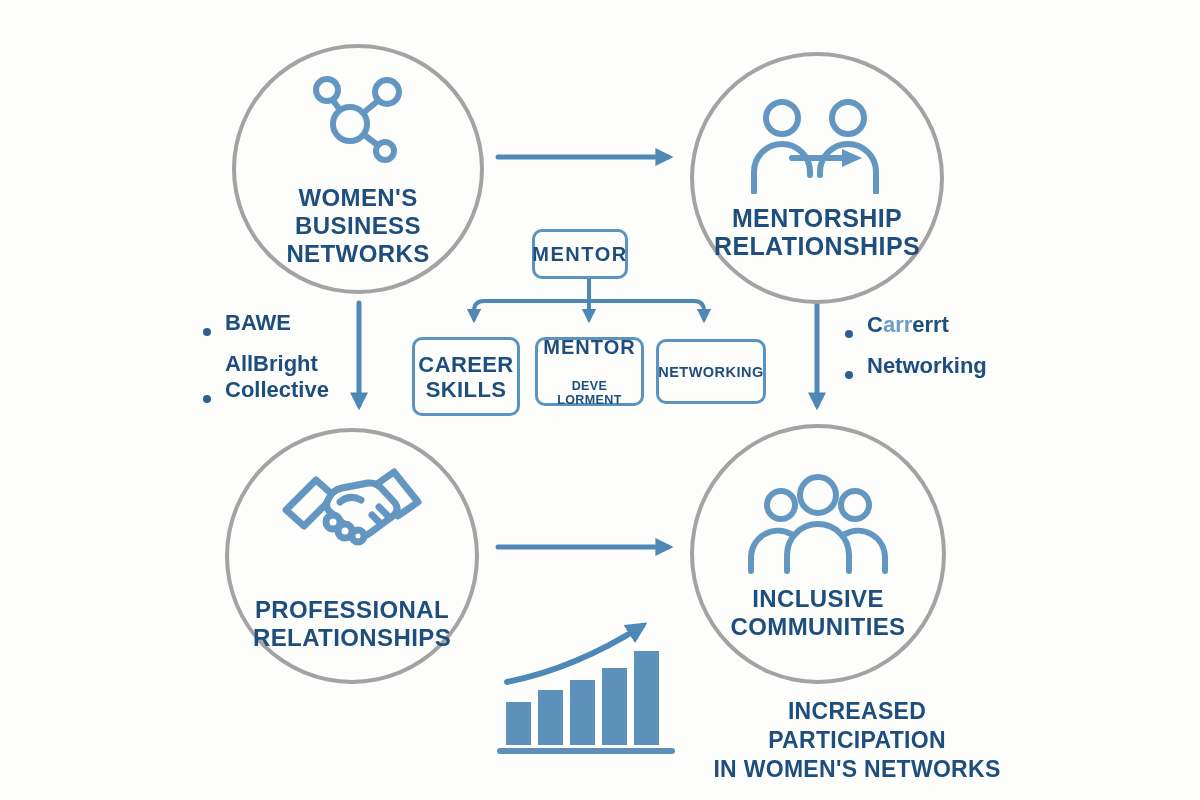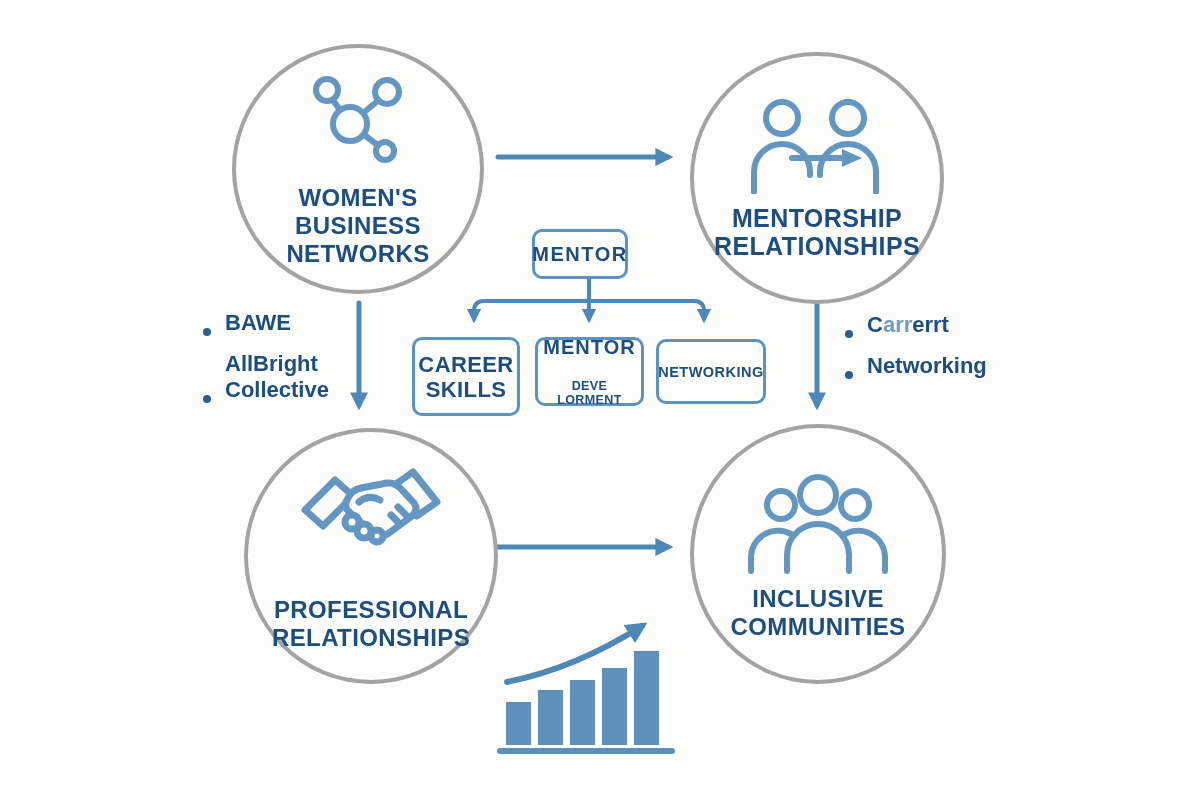--- a/index.html
+++ b/index.html
@@ -13,21 +13,21 @@
   
   .circle{
     position:absolute;border:4px solid #a3a3a3;border-radius:50%;background:#fdfdfb;
     display:flex;flex-direction:column;align-items:center;justify-content:center;
     text-align:center;box-sizing:border-box;gap:10px;
   }
   .nlabel{font-weight:bold;color:#1d4e7d;font-size:24px;line-height:28px;letter-spacing:.4px;}
   .nlabel span{display:block}
   #node-business{left:232px;top:44px;width:252px;height:250px;}
   #node-mentorship{left:690px;top:52px;width:254px;height:252px;}
-  #node-professional{left:244px;top:428px;width:254px;height:256px;gap:32px;}
+  #node-professional{left:225px;top:428px;width:254px;height:256px;gap:32px;}
   #node-inclusive{left:690px;top:424px;width:256px;height:260px;}
 
   
   .tbox{
     position:absolute;border:3px solid #5b93c0;border-radius:10px;background:#fdfdfb;
     display:flex;flex-direction:column;align-items:center;justify-content:center;
     text-align:center;color:#1d4e7d;font-weight:bold;box-sizing:border-box;
   }
   #mentor-box{left:532px;top:229px;width:96px;height:50px;font-size:20px;letter-spacing:1.5px;}
   #box-career{left:412px;top:337px;width:108px;height:79px;font-size:22px;line-height:25px;letter-spacing:.4px;}
@@ -202,14 +202,18 @@
         <div class="bar" style="height: 65px;"></div>
         <div class="bar" style="height: 77px;"></div>
         <div class="bar" style="height: 94px;"></div>
       </div>
     <div class="baseline"></div>
     <svg class="curve" width="180" height="156" viewBox="0 0 180 156">
       <path d="M10,84 C60,74 104,54 145,28" stroke="#4e88b7" stroke-width="6" fill="none" stroke-linecap="round" marker-end="url(#ah)"></path>
     </svg>
   </div>
 
+  <div id="caption">
+    <span>INCREASED PARTICIPATION</span>
+    <span>IN WOMEN'S NETWORKS</span>
+  </div>
 
 </div>
 
 </body></html>

